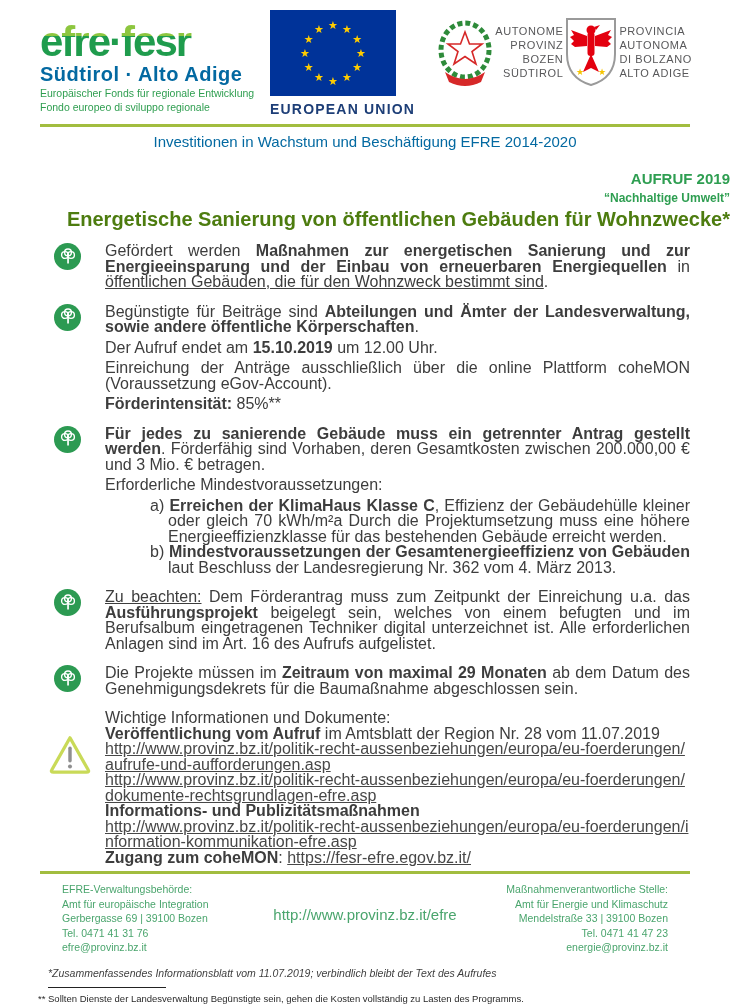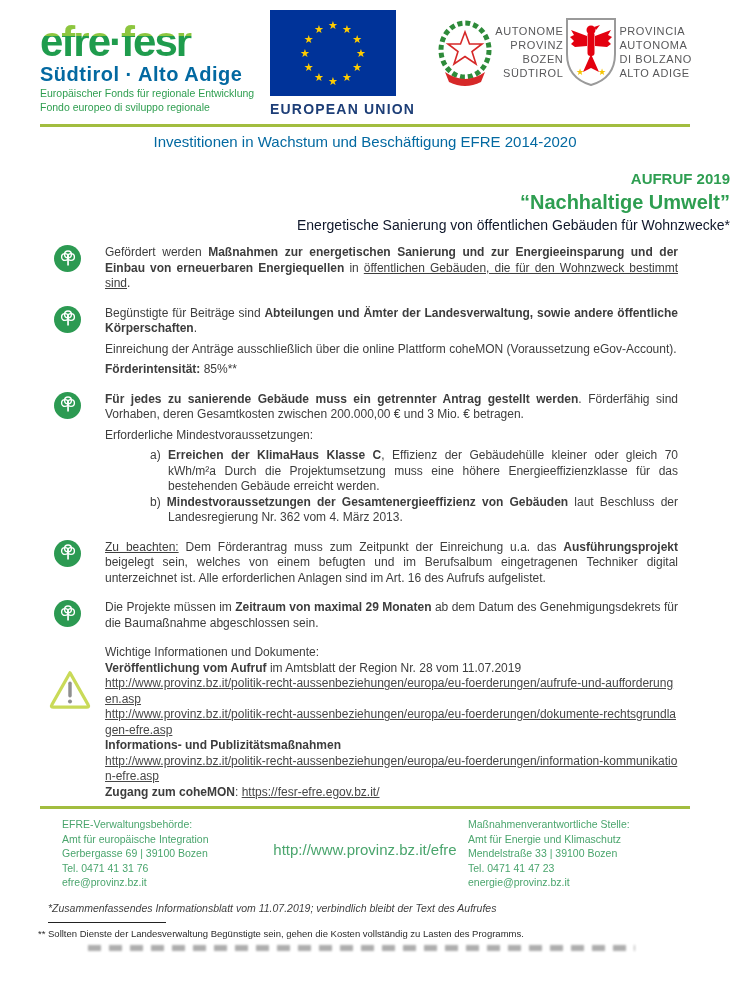--- a/index.html
+++ b/index.html
@@ -26,24 +26,24 @@
   .prov-block { margin-left:auto; display:flex; align-items:flex-start; padding-top:6px; }
   .prov-txt { font-size:11px; color:#58585a; line-height:14px; letter-spacing:.6px; padding-top:8px; }
   .prov-de { text-align:right; }
   .prov-it { text-align:left; }
   
   .rule { height:3px; background:#a2bd3f; margin:0 40px; }
   .rule-top { margin-top:6px; }
   .banner { text-align:center; font-size:15px; color:#0369a1; margin-top:6px; }
   .titles { text-align:right; margin-top:20px; }
   .title-call { font-size:15px; font-weight:700; color:#2e9e51; }
-  .title-theme { font-size:20px; font-weight:700; color:#2e9e51; margin-top:4px;margin-left:26px; }
-  .title-subject { font-size:14px; color:#0f172a; margin-top:3px; }
-  
-  .content { margin:12px 52px 0 40px; font-size:12px; line-height:15.5px; }
+  .title-theme { font-size:12px; font-weight:700; color:#2e9e51; margin-top:4px;margin-left:26px; }
+  .title-subject { font-size:20px; color:#4d7c0f; margin-top:3px;font-weight:bold; }
+  
+  .content { margin:12px 40px 0 40px; font-size:16px; line-height:15.5px; }
   .bullet-group { display:flex; margin-bottom:14px; }
   .bicon {
     flex:none; width:27px; height:27px; margin-left:14px; margin-top:0;
     border-radius:50%; background:#2c9a52; display:flex; align-items:center; justify-content:center;
   }
   .btext { margin-left:24px; flex:1; text-align:justify; }
   .btext p { margin-bottom:5px; }
   .btext p:last-child { margin-bottom:0; }
   .subitem { padding-left:63px; text-indent:-18px; margin-bottom:0 !important; }
   .sg-b { font-weight:700; }
@@ -52,21 +52,21 @@
   .info { display:flex; margin-top:2px; }
   .warn-wrap { flex:none; width:44px; margin-left:8px; padding-top:24px; }
   .itext { margin-left:13px; flex:1; line-height:15.5px; }
   .itext p { margin:0; }
   .ilink { display:block; color:#474747; text-decoration:underline; word-break:break-all; }
   .ilink.inline { display:inline; }
   
   .footer-rule { margin-top:6px; }
   .footer { display:flex; align-items:flex-start; padding:8px 62px 0 62px; color:#4aa56d; font-size:10.5px; line-height:14.5px; }
   .fcol { width:200px; flex:none; }
-  .fcol-right { }
+  .fcol-right { text-align:right; }
   .fcenter { flex:1; text-align:center; font-size:15px; padding-top:26px; }
   
   .fn1 { margin:12px 48px 0 48px; font-size:10.5px; font-style:italic; color:#3f3f3f; }
   .fn-rule { width:118px; border-top:1.5px solid #222; margin:8px 0 0 48px; }
   .fn2 { margin:5px 38px 0 38px; font-size:9.5px; color:#2a2a2a; font-family:"Liberation Sans",sans-serif; }
   .artifact {
     height:6px; margin:6px 95px 0 88px; opacity:.55; filter:blur(1px);
     background:repeating-linear-gradient(90deg, rgba(70,70,70,.8) 0 13px, rgba(70,70,70,0) 13px 21px);
   }
 </style>
@@ -173,20 +173,21 @@
           <g fill="none" stroke="#ffffff" stroke-width="1.4">
             <circle cx="7" cy="8" r="3.4"></circle>
               <circle cx="13" cy="8" r="3.4"></circle>
               <circle cx="10" cy="5.4" r="3.4"></circle>
           </g>
           <rect x="9.2" y="10.5" width="1.7" height="6" fill="#ffffff"></rect>
         </svg>
       </span>
       <div class="btext">
         <p><span>Begünstigte für Beiträge sind </span><span class="sg-b">Abteilungen und Ämter der Landesverwaltung, sowie andere öffentliche Körperschaften</span><span>.</span></p>
+        <p><span>Der Aufruf endet am </span><span class="sg-b">15.10.2019</span><span> um 12.00 Uhr.</span></p>
         <p><span>Einreichung der Anträge ausschließlich über die online Plattform coheMON (Voraussetzung eGov-Account).</span></p>
         <p><span class="sg-b">Förderintensität:</span><span> 85%**</span></p>
       </div>
     </section>
 
     <section class="bullet-group">
       <span class="bicon">
         <svg width="20" height="20" viewBox="0 0 20 20">
           <g fill="none" stroke="#ffffff" stroke-width="1.4">
             <circle cx="7" cy="8" r="3.4"></circle>

